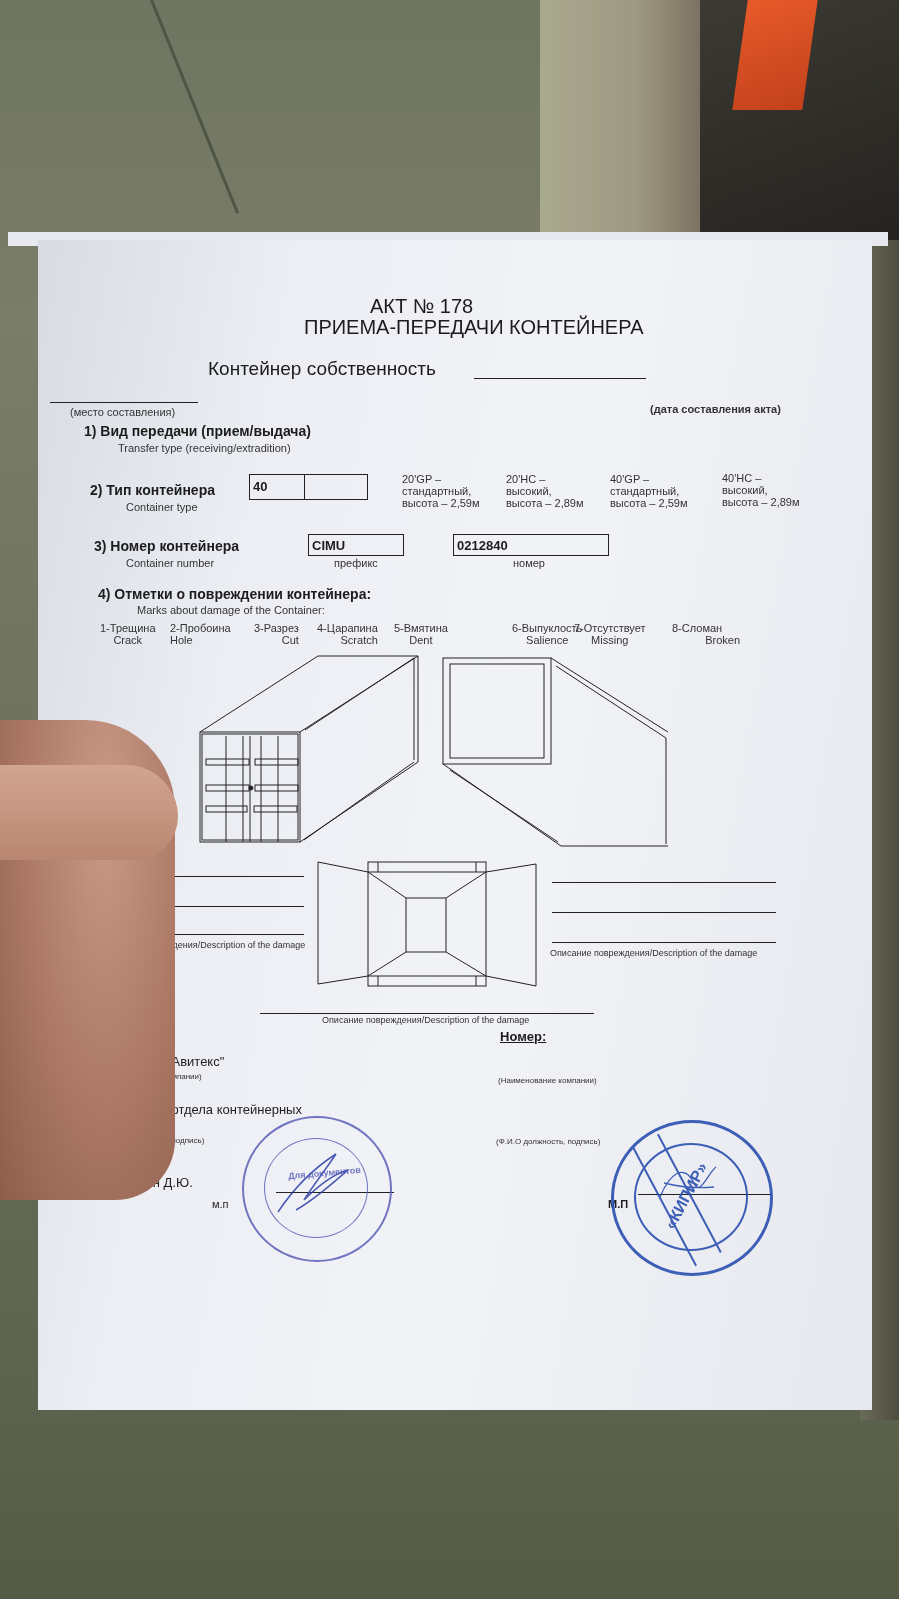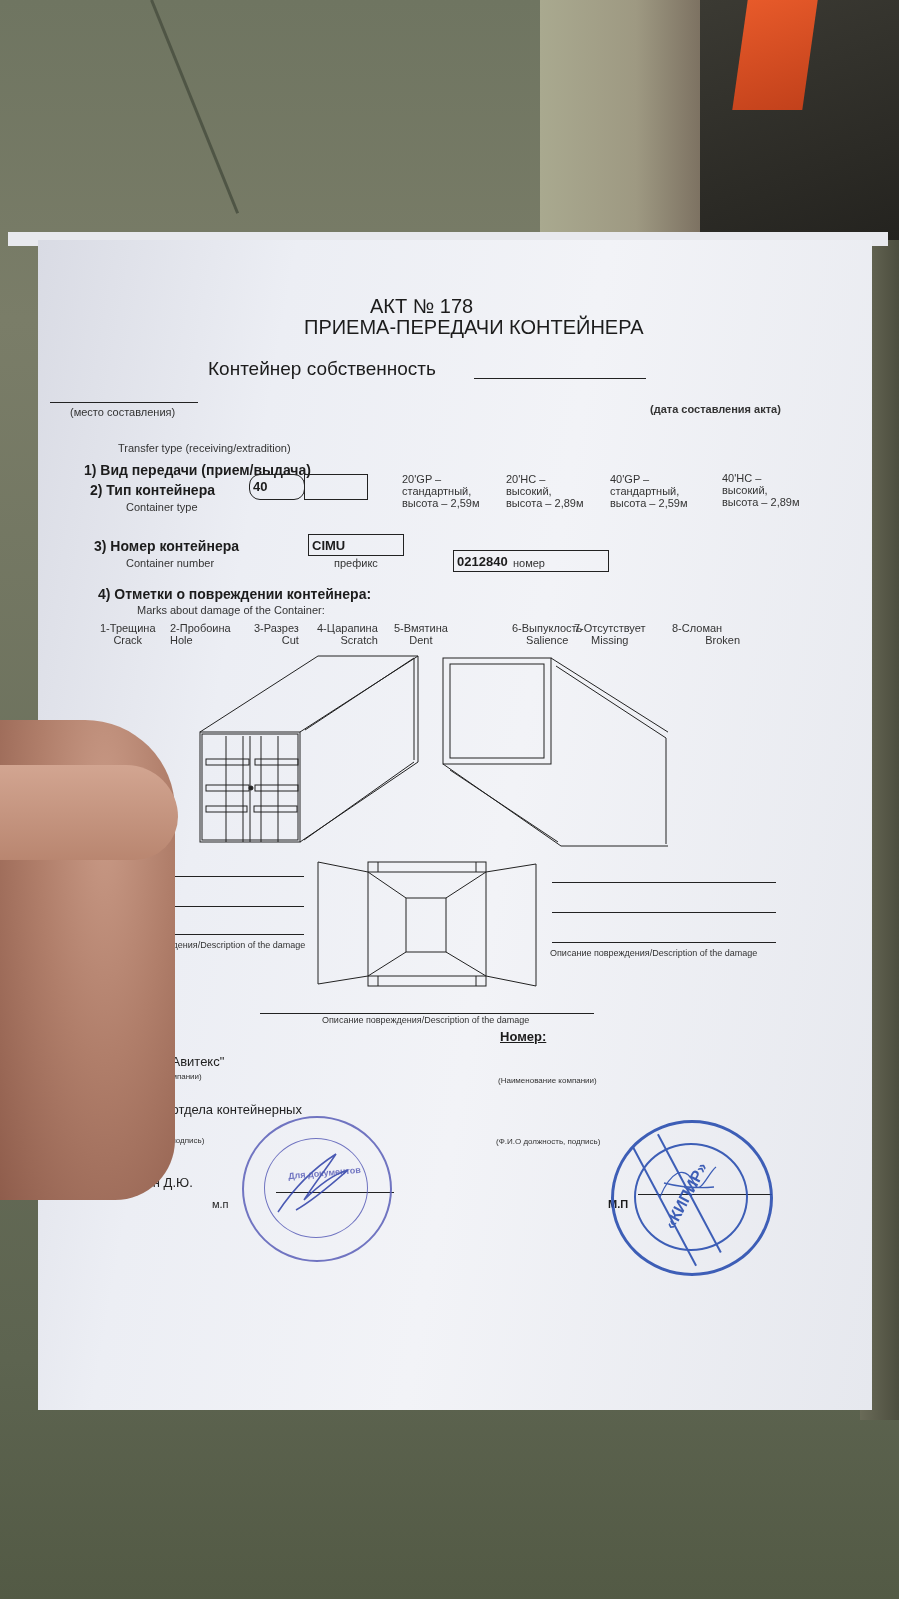--- a/index.html
+++ b/index.html
@@ -54,26 +54,26 @@
 
   <div class="abs t-title" style="left:332px; top:55px;">АКТ № 178</div>
   <div class="abs t-title" style="left:222px; top:76px;margin-left:44px;">ПРИЕМА-ПЕРЕДАЧИ  КОНТЕЙНЕРА</div>
   <div class="abs" style="left:170px; top:118px; font-size:19px;">Контейнер собственность</div>
   <div class="line" style="left:436px; top:138px; width:172px;"></div>
 
   <div class="line" style="left:12px; top:162px; width:148px;"></div>
   <div class="abs t-small" style="left:32px; top:166px;">(место составления)</div>
   <div class="abs t-small" style="left:612px; top:163px;font-weight:bold;">(дата составления акта)</div>
 
-  <div class="abs t-bold" style="left:46px; top:183px;margin-top:39px;">1) Вид передачи (прием/выдача)</div>
+  <div class="abs t-bold" style="left:46px; top:183px;">1) Вид передачи (прием/выдача)</div>
   <div class="abs t-small" style="left:80px; top:202px;">Transfer type (receiving/extradition)</div>
 
   <div class="abs t-bold" style="left:52px; top:242px;">2) Тип контейнера</div>
   <div class="abs t-small" style="left:88px; top:261px;">Container type</div>
-  <div class="box" style="left:211px; top:234px; width:56px; height:26px; line-height:24px;border-radius:11px;">40</div>
+  <div class="box" style="left:211px; top:234px; width:56px; height:26px; line-height:24px;">40</div>
   <div class="box" style="left:266px; top:234px; width:64px; height:26px;"></div>
 
   <div class="abs t-small" style="left:364px; top:233px; line-height:12px; white-space:normal; width:90px;">
     <div>20'GP –</div>
     <div>стандартный,</div>
     <div>высота – 2,59м</div>
   </div>
   <div class="abs t-small" style="left:468px; top:233px; line-height:12px; white-space:normal; width:90px;">
     <div>20'HC –</div>
     <div>высокий,</div>
@@ -87,21 +87,21 @@
   <div class="abs t-small" style="left:684px; top:232px; line-height:12px; white-space:normal; width:100px;">
     <div>40'HC –</div>
     <div>высокий,</div>
     <div>высота – 2,89м</div>
   </div>
 
   <div class="abs t-bold" style="left:56px; top:298px;">3) Номер контейнера</div>
   <div class="abs t-small" style="left:88px; top:317px;">Container number</div>
   <div class="box" style="left:270px; top:294px; width:96px;">CIMU</div>
   <div class="abs t-small" style="left:296px; top:317px;">префикс</div>
-  <div class="box" style="left:415px; top:294px; width:156px;margin-top:16px;">0212840</div>
+  <div class="box" style="left:415px; top:294px; width:156px;">0212840</div>
   <div class="abs t-small" style="left:475px; top:317px;">номер</div>
 
   <div class="abs t-bold" style="left:60px; top:346px;">4) Отметки о повреждении контейнера:</div>
   <div class="abs t-small" style="left:99px; top:364px;">Marks about damage of the Container:</div>
 
   <div class="abs t-small" style="left:62px; top:382px; line-height:12px; text-align:center;">
       <div>1-Трещина</div>
       <div>Crack</div>
     </div>
   <div class="abs t-small" style="left:132px; top:382px; line-height:12px;">

